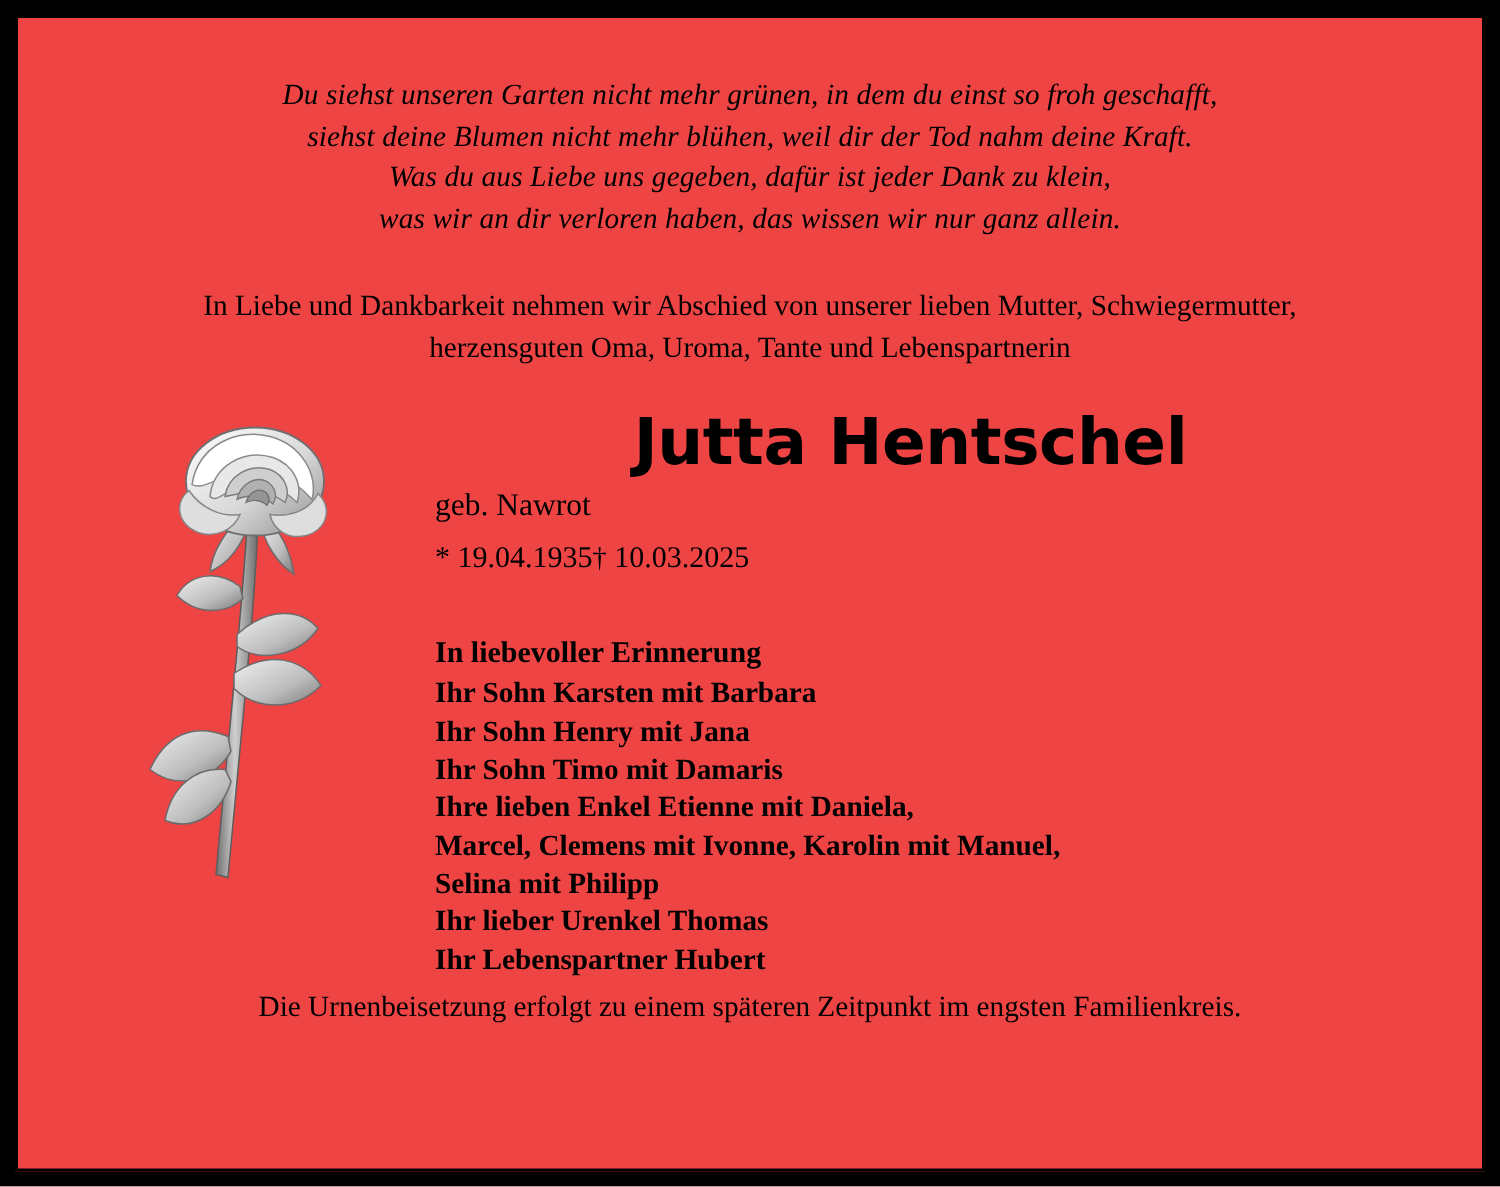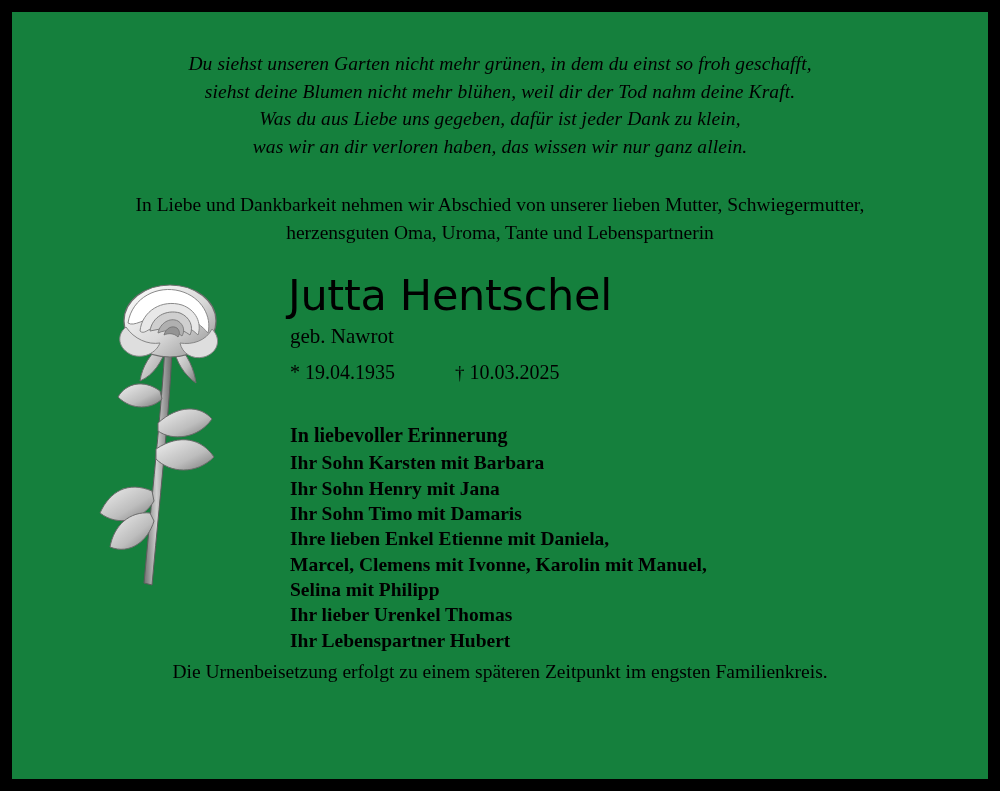--- a/index.html
+++ b/index.html
@@ -20,21 +20,21 @@
     height: 791px;
     box-sizing: border-box;
     background: #000000;
     padding: 10px;
   }
   .inner-frame {
     position: relative;
     width: 100%;
     height: 100%;
     box-sizing: border-box;
-    background: #15803d;
+    background: #ef4444;
     border: 2px solid #000000;
     padding: 16px 22px;
   }
   .verse {
     text-align: center;
     font-style: italic;
     font-size: 19.5px;
     line-height: 1.42;
     margin-top: 22px;
     letter-spacing: 0.1px;
@@ -64,35 +64,35 @@
     height: 340px;
   }
   .person {
     position: absolute;
     left: 232px;
     top: 0;
     width: 660px;
   }
   .person-name {
     font-family: "DejaVu Sans", sans-serif;
-    font-weight: normal;
+    font-weight: bold;
     font-size: 43px;
     letter-spacing: -0.3px;
     line-height: 1.05;
     margin: 0 0 4px 22px;
+    text-align: center;
   }
   .person-born {
     font-size: 21px;
     margin: 6px 0 0 24px;
   }
   .person-dates {
     font-size: 20px;
     margin: 12px 0 0 24px;
     display: flex;
-    gap: 60px;
   }
   .person-dates .cross {
     font-size: 19px;
   }
   .family {
     margin: 40px 0 0 24px;
   }
   .family .remember {
     font-size: 20px;
     margin-bottom: 3px;

